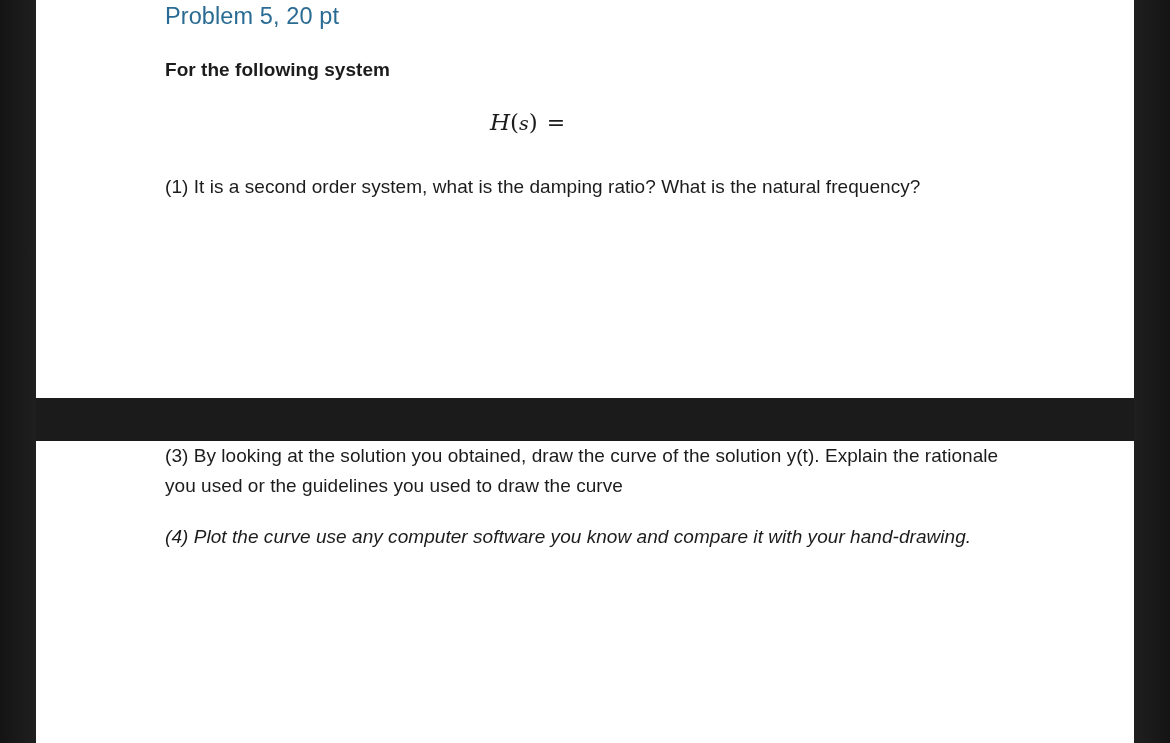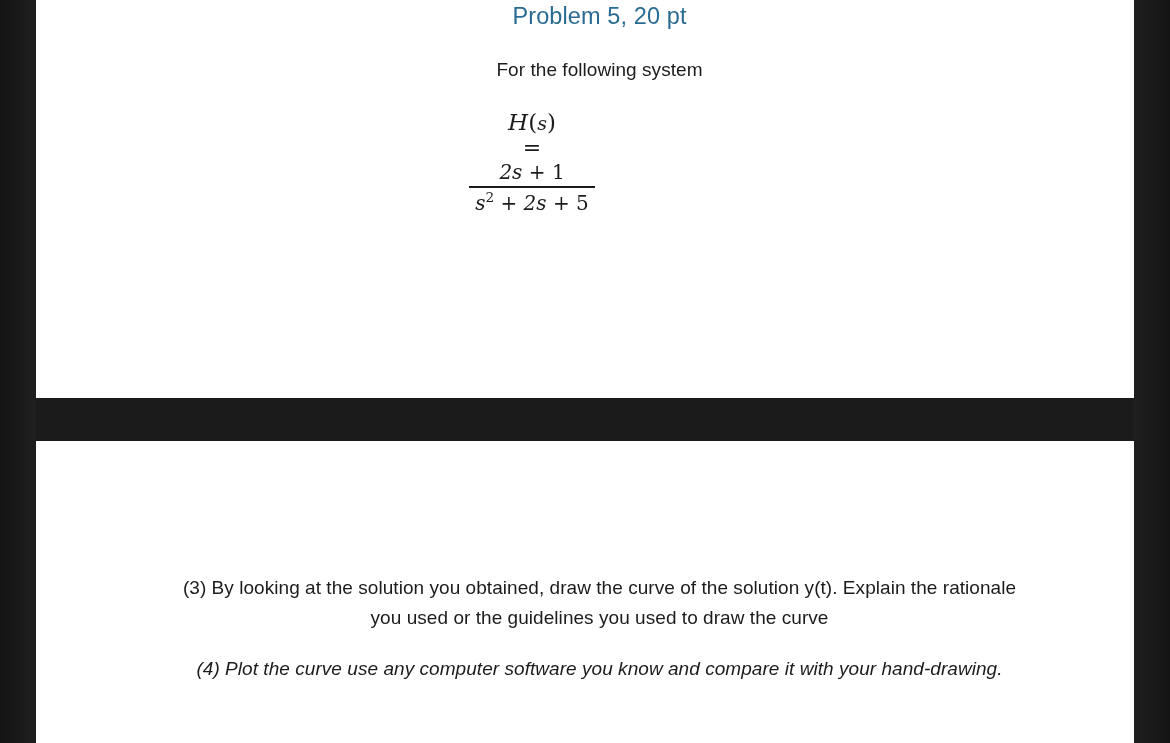--- a/index.html
+++ b/index.html
@@ -11,21 +11,20 @@
     width: 1170px;
     height: 743px;
     overflow: hidden;
     font-family: "Liberation Sans", sans-serif;
   }
   .viewer {
     position: relative;
     width: 1170px;
     height: 582px;
     background: #22c55e;
-    text-align: center;
   }
   .page {
     position: absolute;
     left: 36px;
     width: 1098px;
     background: #ffffff;
     box-sizing: border-box;
     overflow: hidden;
   }
   .page-1 {
@@ -59,36 +58,35 @@
     font-weight: normal;
     letter-spacing: 0.1px;
   }
   .body-text {
     color: #1c1c1c;
     font-size: 19px;
     line-height: 1.58;
     margin: 0;
     letter-spacing: 0.05px;
   }
-  .t-intro { padding-top: 24px; }
+  .t-intro { padding-top: 24px; font-weight: bold; }
   .t-q1 { padding-top: 37px; }
   .t-q2 { padding-top: 23px; }
-  .t-q3 { padding-top: 132px; }
+  .t-q3 { }
   .t-q4 { padding-top: 21px; font-style: italic; }
 
   
   .equation {
     margin-top: 24px;
     display: flex;
     justify-content: center;
     align-items: center;
     font-family: "DejaVu Serif", serif;
     color: #1c1c1c;
     padding-right: 135px;
-    flex-direction: column;
   }
   .eq-lhs {
     font-size: 23px;
     font-style: italic;
     white-space: nowrap;
   }
   .eq-lhs .paren { font-style: normal; }
   .eq-lhs .sub-s { font-size: 19px; }
   .eq-eq {
     font-style: normal;
@@ -148,27 +146,23 @@
   <div class="shadow-right"></div>
 
   <div class="page page-1">
     <div class="page-inner">
       <h2 class="prob-title">Problem 5, 20 pt</h2>
       <p class="body-text t-intro">For the following system</p>
 
       <div class="equation">
         <span class="eq-lhs"><span>H</span><span class="paren">(</span><span class="sub-s">s</span><span class="paren">)</span></span>
         <span class="eq-eq">=</span>
-        <span class="frac">
-          <span class="num"><span>2s</span> <span class="op">+</span> <span class="op">1</span></span>
-          <span class="bar"></span>
-          <span class="den"><span>s</span><sup class="exp">2</sup> <span class="op">+</span> <span>2s</span> <span class="op">+</span> <span class="op">5</span></span>
-        </span>
       </div>
 
+      <p class="body-text t-q1">(1) It is a second order system, what is the damping ratio? What is the natural frequency?</p>
     </div>
   </div>
 
   <div class="gap"></div>
 
   <div class="page page-2">
     <div class="page-inner">
       <p class="body-text t-q3">(3) By looking at the solution you obtained, draw the curve of the solution y(t). Explain the rationale you used or the guidelines you used to draw the curve</p>
       <p class="body-text t-q4">(4) Plot the curve use any computer software you know and compare it with your hand-drawing.</p>
     </div>

